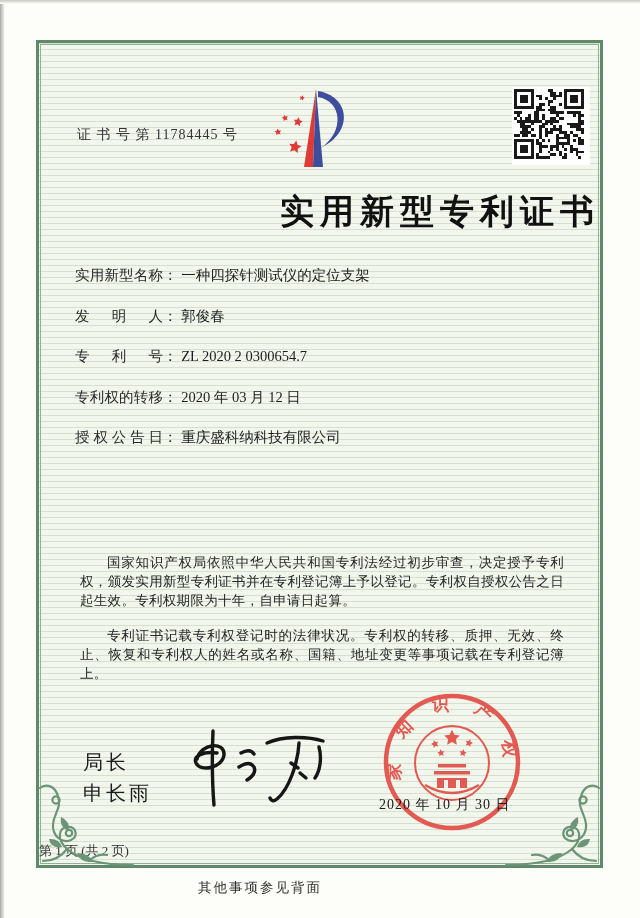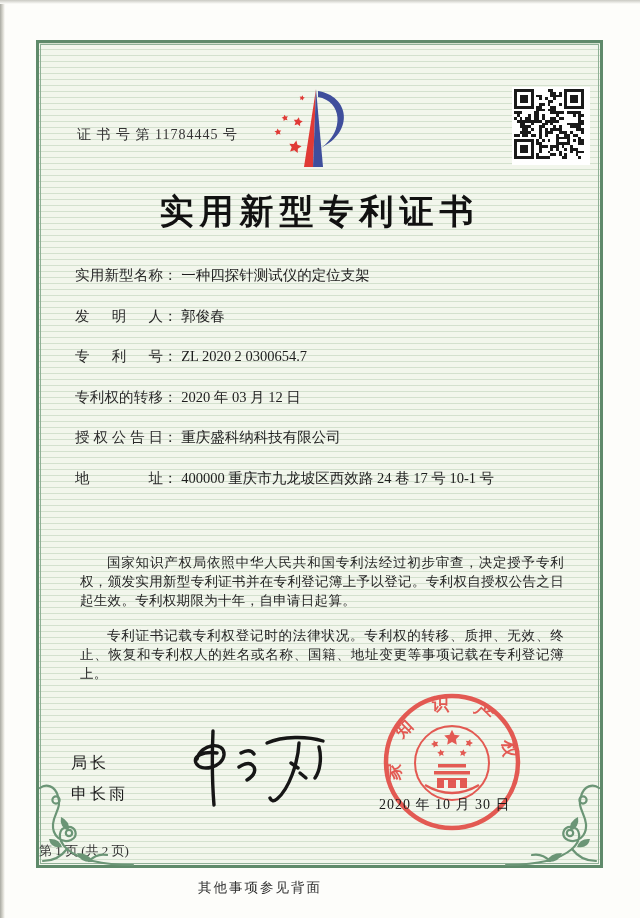--- a/index.html
+++ b/index.html
@@ -23,36 +23,36 @@
       rgba(0,0,0,0) 1px, rgba(0,0,0,0) 6px);
   }
   .frame-inner{position:absolute;inset:1px;border:1px solid #8fb096;pointer-events:none;}
 
   .cert-no{position:absolute;left:38px;top:40px;font-size:14px;letter-spacing:1px;color:#333;margin-top:43px;}
 
   .logo{position:absolute;left:230px;top:42px;width:88px;height:88px;}
   .qr{position:absolute;left:473px;top:44px;width:74px;height:74px;background:#fff;padding:2px;}
   .qr svg{display:block;width:70px;height:70px;shape-rendering:crispEdges;}
 
-  .title{position:absolute;left:0;top:146px;width:100%;text-align:center;
+  .title{position:absolute;left:0;top:146px;width:100%;text-align:right;
     font-size:34px;font-weight:bold;letter-spacing:6px;color:#111;}
 
   .fields{position:absolute;left:36px;top:223px;right:18px;font-size:14.5px;}
   .frow{margin:0 0 22.5px 0;line-height:18px;white-space:nowrap;}
   .flabel{display:inline-block;width:88px;text-align:justify;text-align-last:justify;
     vertical-align:top;color:#2a2a2a;}
   .fcolon{display:inline-block;color:#2a2a2a;}
   .fvalue{color:#1d1d1d;text-align:right;}
   .grant-col2{margin-left:14px;}
 
   .paras{position:absolute;left:25px;top:494px;right:20px;
     font-size:13.5px;line-height:19px;text-align:justify;color:#262626;letter-spacing:.3px;}
   .paras p{margin:16px;text-indent:2em;}
 
-  .signer{position:absolute;left:32px;top:704px;font-size:16px;letter-spacing:3px;
+  .signer{position:absolute;left:44px;top:704px;font-size:20px;letter-spacing:3px;
     line-height:31px;color:#1c1c1c;font-family:Liberation Serif, serif;}
   .signature{position:absolute;left:128px;top:672px;width:170px;height:96px;}
 
   .seal{position:absolute;left:338px;top:644px;width:150px;height:150px;opacity:.88;}
   .seal-date{position:absolute;left:340px;top:753px;width:170px;font-size:14px;
     letter-spacing:1px;color:#1b1b1b;z-index:5;}
 
   .page-no{position:absolute;left:0;bottom:5px;width:100%;text-align:left;
     font-size:13px;color:#333;}
   .back-note{position:absolute;left:0;top:879px;width:520px;text-align:center;
@@ -119,24 +119,20 @@
       <span class="flabel">专利号</span><span class="fcolon">：</span>
       <span class="fvalue">ZL 2020 2 0300654.7</span>
     </div>
     <div class="frow">
       <span class="flabel">专利权的转移</span><span class="fcolon">：</span>
       <span class="fvalue">2020 年 03 月 12 日</span>
     </div>
     <div class="frow">
       <span class="flabel">授权公告日</span><span class="fcolon">：</span>
       <span class="fvalue">重庆盛科纳科技有限公司</span>
-    </div>
-    <div class="frow">
-      <span class="flabel">地址</span><span class="fcolon">：</span>
-      <span class="fvalue">400000 重庆市九龙坡区西效路 24 巷 17 号 10-1 号</span>
     </div>
   </div>
 
   <div class="paras">
     <p>国家知识产权局依照中华人民共和国专利法经过初步审查，决定授予专利权，颁发实用新型专利证书并在专利登记簿上予以登记。专利权自授权公告之日起生效。专利权期限为十年，自申请日起算。</p>
     <p>专利证书记载专利权登记时的法律状况。专利权的转移、质押、无效、终止、恢复和专利权人的姓名或名称、国籍、地址变更等事项记载在专利登记簿上。</p>
   </div>
 
   <div class="signer">
     <div>局长</div>

